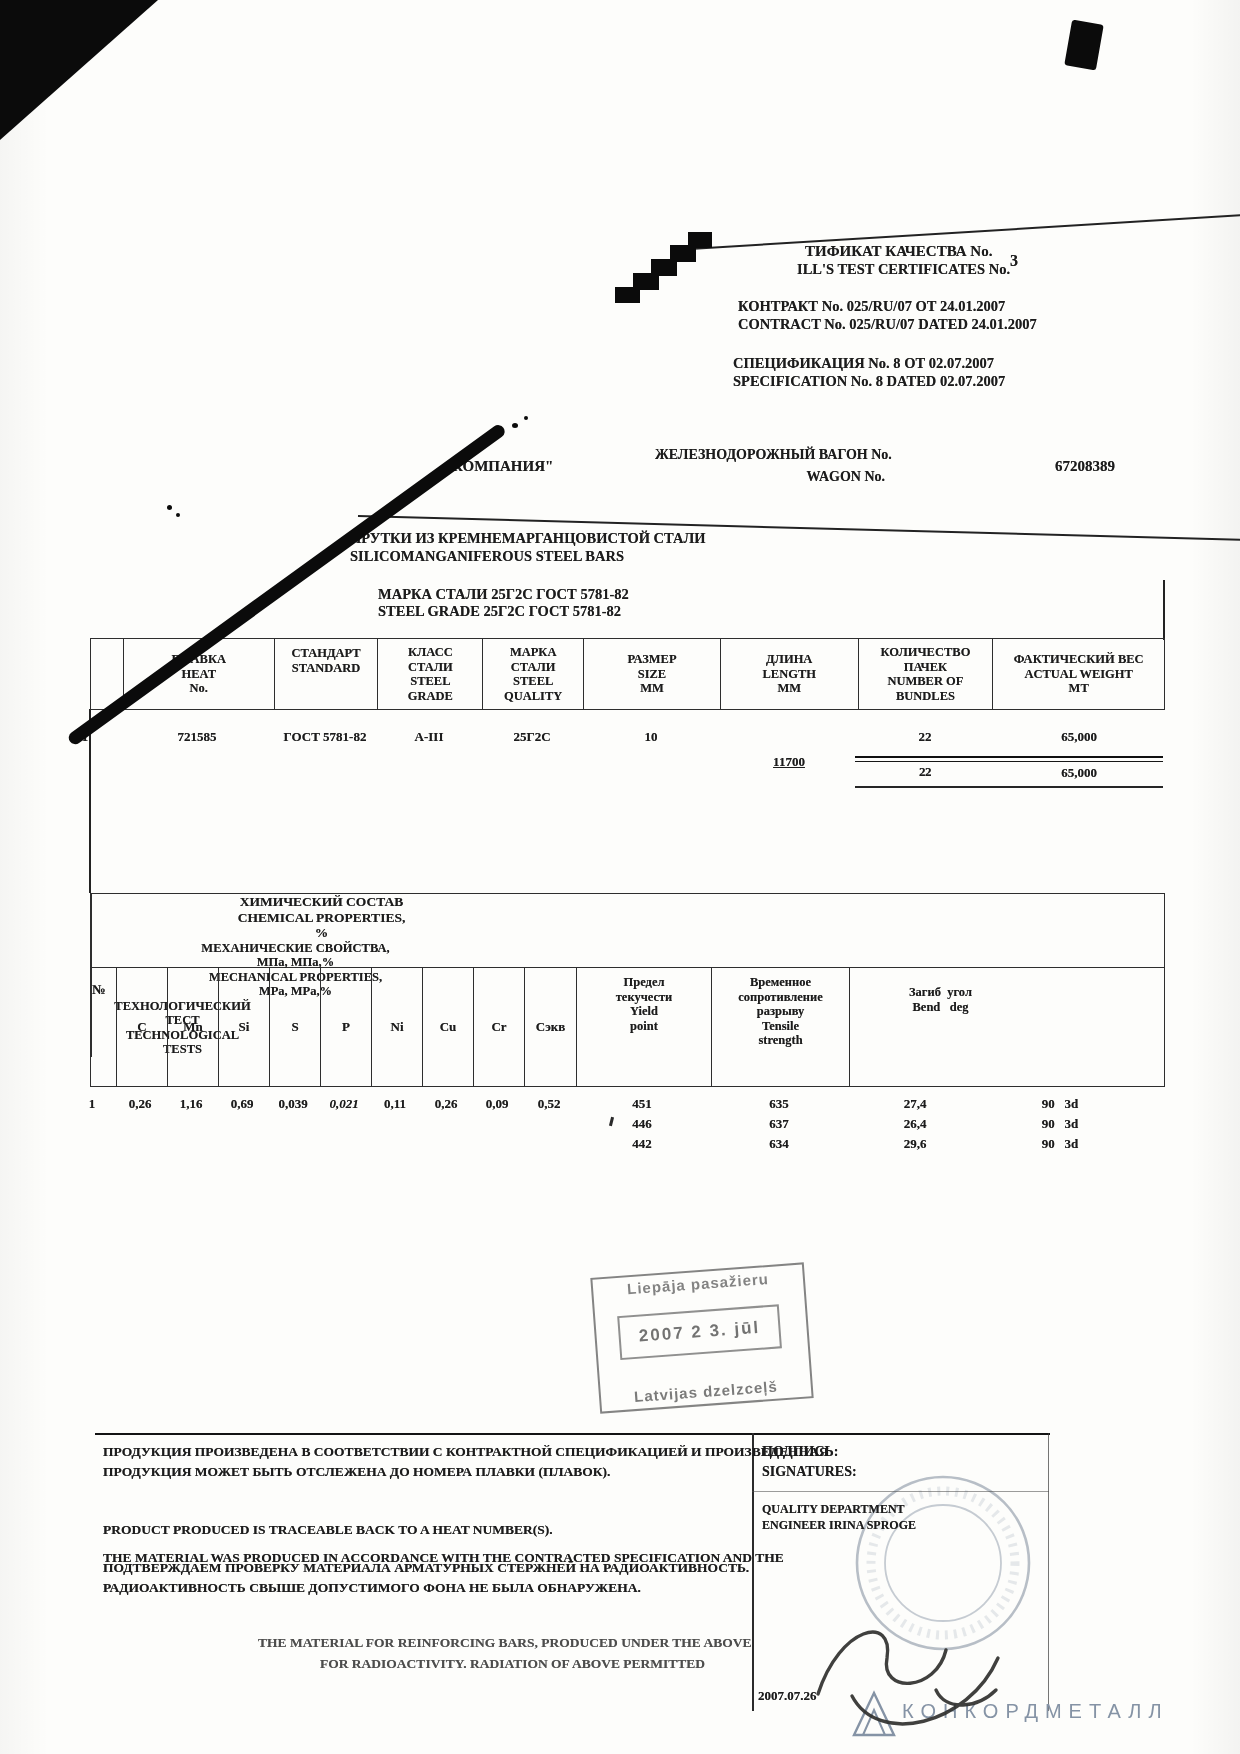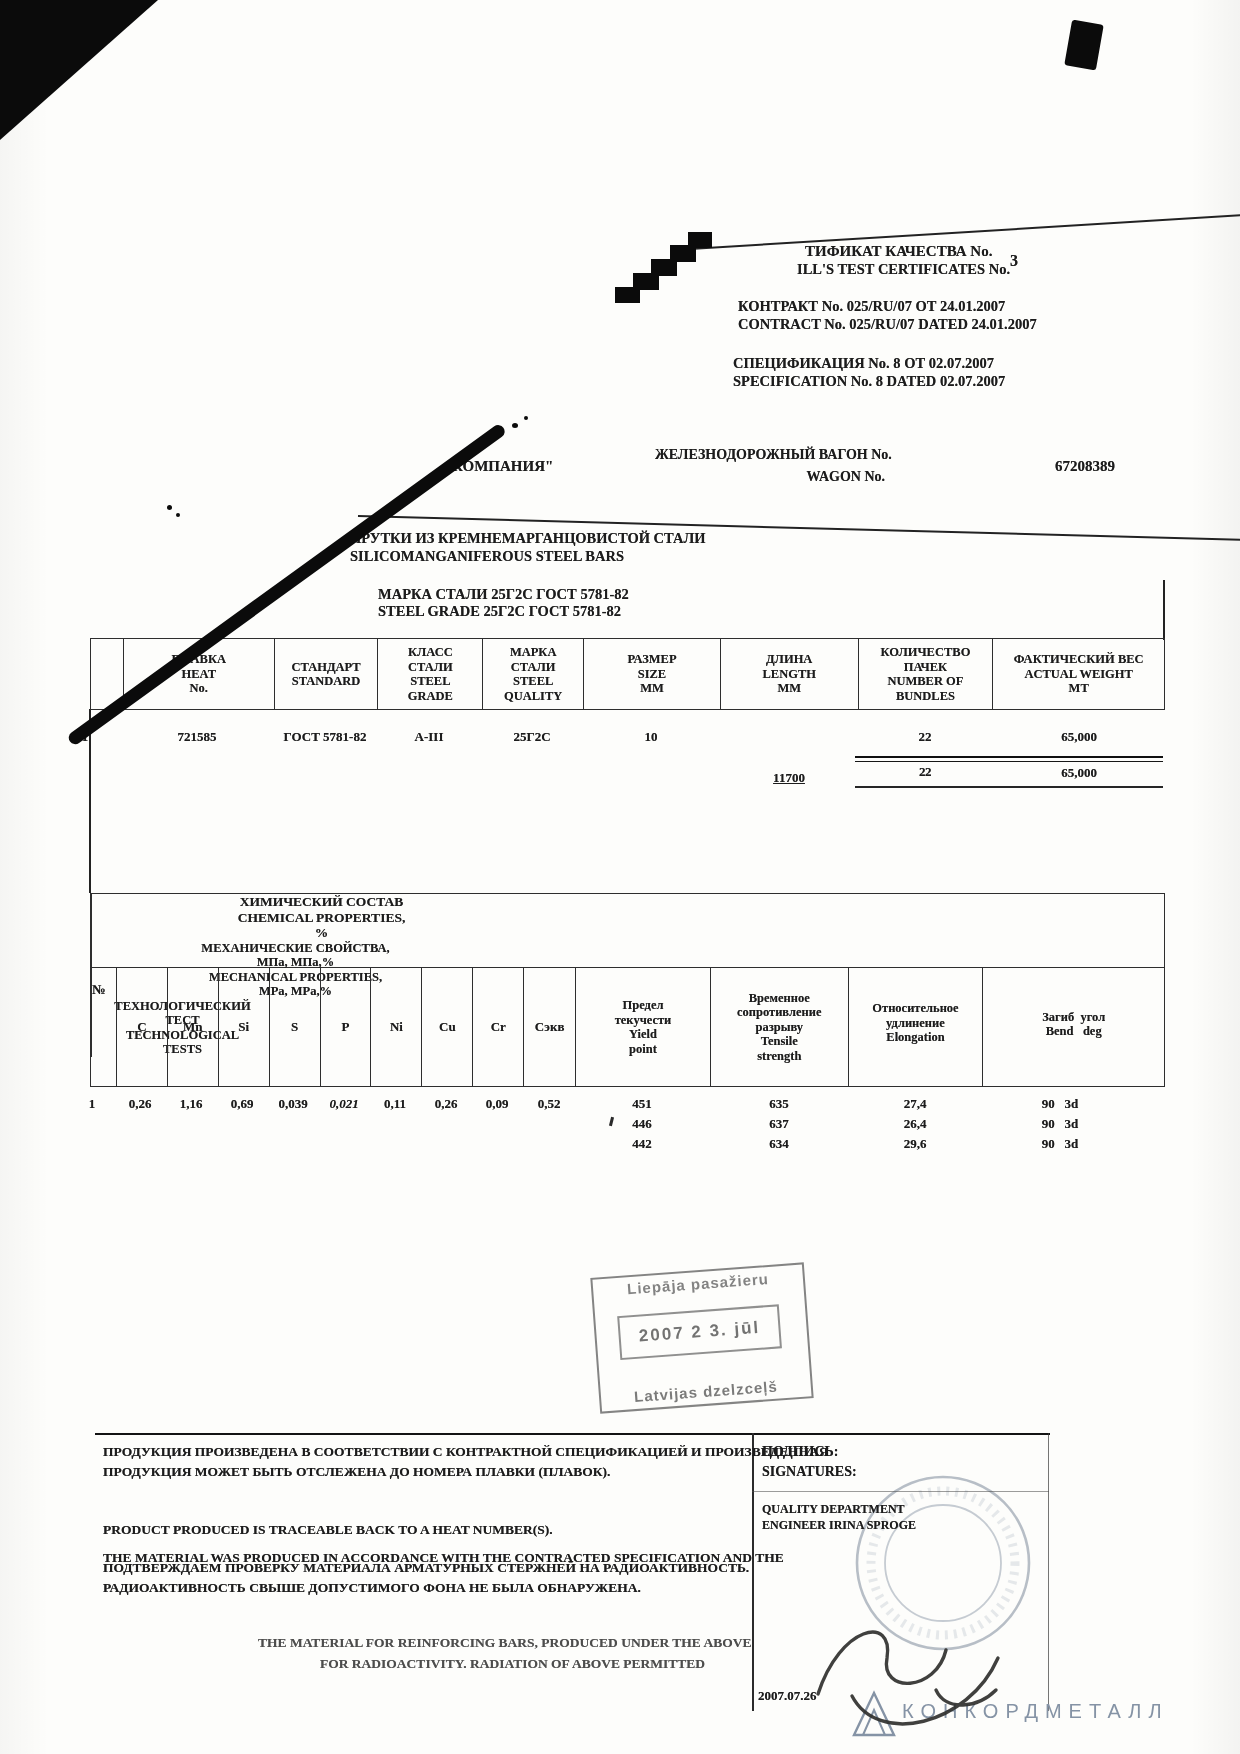--- a/index.html
+++ b/index.html
@@ -11,21 +11,21 @@
        text-shadow:0 0 .6px rgba(25,25,25,.6);}
   .rgt{text-align:right;}
   .pre{white-space:pre;}
   .art{position:absolute;background:#0b0b0b;z-index:6;}
   .thinline{position:absolute;background:#222;z-index:1;}
   .tblbox{position:absolute;display:flex;border:1.6px solid #2e2e2e;box-sizing:border-box;z-index:2;background:transparent;}
   .cell{box-sizing:border-box;border-left:1.4px solid #2e2e2e;display:flex;flex-direction:column;
         align-items:center;justify-content:center;font-weight:bold;text-align:center;
         line-height:1.16;font-size:12.5px;text-shadow:0 0 .6px rgba(25,25,25,.55);}
   .cell:first-child{border-left:none;}
-  .cell.sp{justify-content:center;padding:7px 2px;}
+  .cell.sp{justify-content:flex-start;padding:7px 2px;}
   .val{position:absolute;font-weight:bold;font-size:13px;text-align:center;
        text-shadow:0 0 .6px rgba(25,25,25,.6);white-space:pre;z-index:2;}
   .stamp{position:absolute;left:595px;top:1270px;width:210px;height:132px;z-index:4;
          border:2.5px solid rgba(70,70,70,.75);transform:rotate(-4.2deg);
          font-family:"Liberation Sans","DejaVu Sans",sans-serif;color:#454545;opacity:.88;}
   .stamp .s1{position:absolute;top:3px;left:0;width:100%;text-align:center;font-size:15px;
              font-weight:bold;letter-spacing:1px;opacity:.75;}
   .stamp .sbox{position:absolute;left:22px;top:38px;width:158px;height:40px;
                border:2px solid rgba(70,70,70,.8);display:flex;align-items:center;justify-content:center;
                font-size:17px;font-weight:bold;letter-spacing:2px;opacity:.85;}
@@ -126,21 +126,21 @@
       <span>МТ</span>
     </div>
   </div>
 
   <div class="val" style="left:70px;top:729px;width:30px;">1</div>
   <div class="val" style="left:127px;top:729px;width:140px;">721585</div>
   <div class="val" style="left:255px;top:729px;width:140px;">ГОСТ 5781-82</div>
   <div class="val" style="left:359px;top:729px;width:140px;">А-III</div>
   <div class="val" style="left:462px;top:729px;width:140px;">25Г2С</div>
   <div class="val" style="left:581px;top:729px;width:140px;">10</div>
-  <div class="val" style="left:719px;top:770px;width:140px;text-decoration:underline;">11700</div>
+  <div class="val" style="left:719px;top:754px;width:140px;text-decoration:underline;">11700</div>
   <div class="val" style="left:855px;top:729px;width:140px;">22</div>
   <div class="val" style="left:1009px;top:729px;width:140px;">65,000</div>
 
   <div style="position:absolute;left:855px;top:756px;width:308px;height:3px;
               border-top:2.2px solid #101010;border-bottom:1.6px solid #161616;z-index:2;"></div>
   <div class="val" style="left:855px;top:764px;width:140px;filter:blur(.45px);letter-spacing:-.5px;">22</div>
   <div class="val" style="left:1009px;top:765px;width:140px;">65,000</div>
   <div style="position:absolute;left:855px;top:786px;width:308px;height:1.6px;background:#262626;z-index:2;"></div>
 
   <div class="thinline" style="left:89px;top:709px;width:1.5px;height:184px;"></div>
@@ -210,29 +210,20 @@
       <div>
           <div>Временное</div>
           <div>сопротивление</div>
           <div>разрыву</div>
         </div>
       <div>
           <div>Tensile</div>
           <div>strength</div>
         </div>
     </div>
-    <div class="cell sp" style="width:135px;">
-      <div style="padding-top:6px;">
-          <div>Относительное</div>
-          <div>удлинение</div>
-        </div>
-      <div style="padding-bottom:14px;">
-          <div>Elongation</div>
-        </div>
-    </div>
     <div class="cell sp" style="width:182px;">
       <div class="pre" style="padding-top:10px;">Загиб  угол</div>
       <div class="pre" style="padding-bottom:16px;">Bend   deg</div>
     </div>
   </div>
   <div class="val" style="left:84px;top:982px;width:30px;font-size:13.5px;">№</div>
 
   <div class="val" style="left:77px;top:1096px;width:30px;">1</div>
   <div class="val" style="left:105px;top:1096px;width:70px;">0,26</div>
   <div class="val" style="left:156px;top:1096px;width:70px;">1,16</div>

